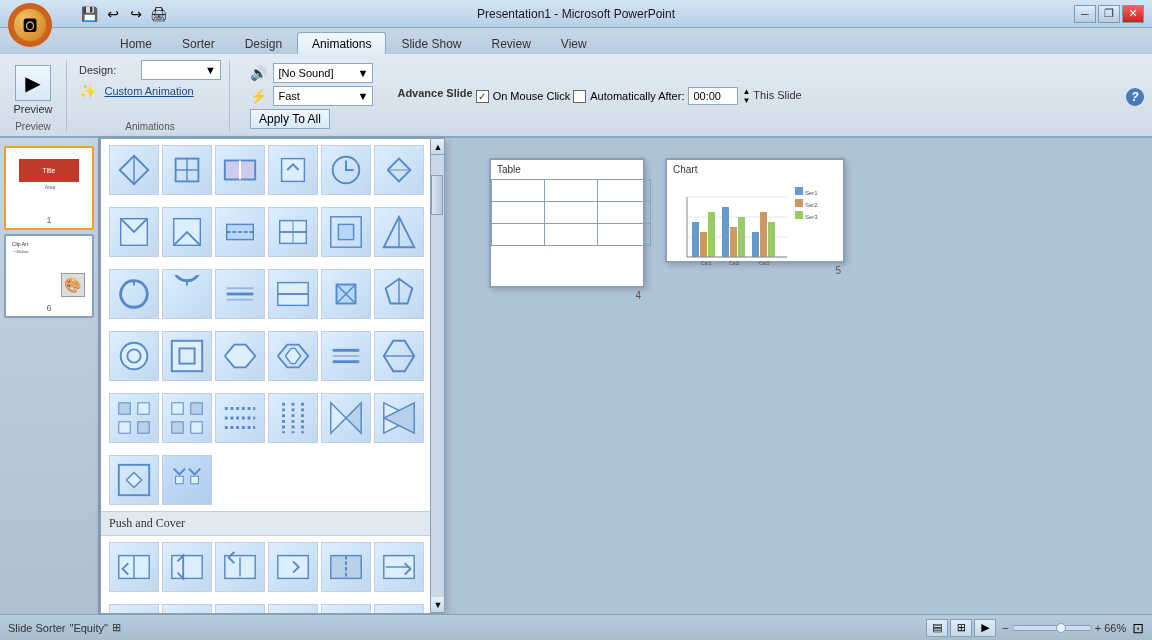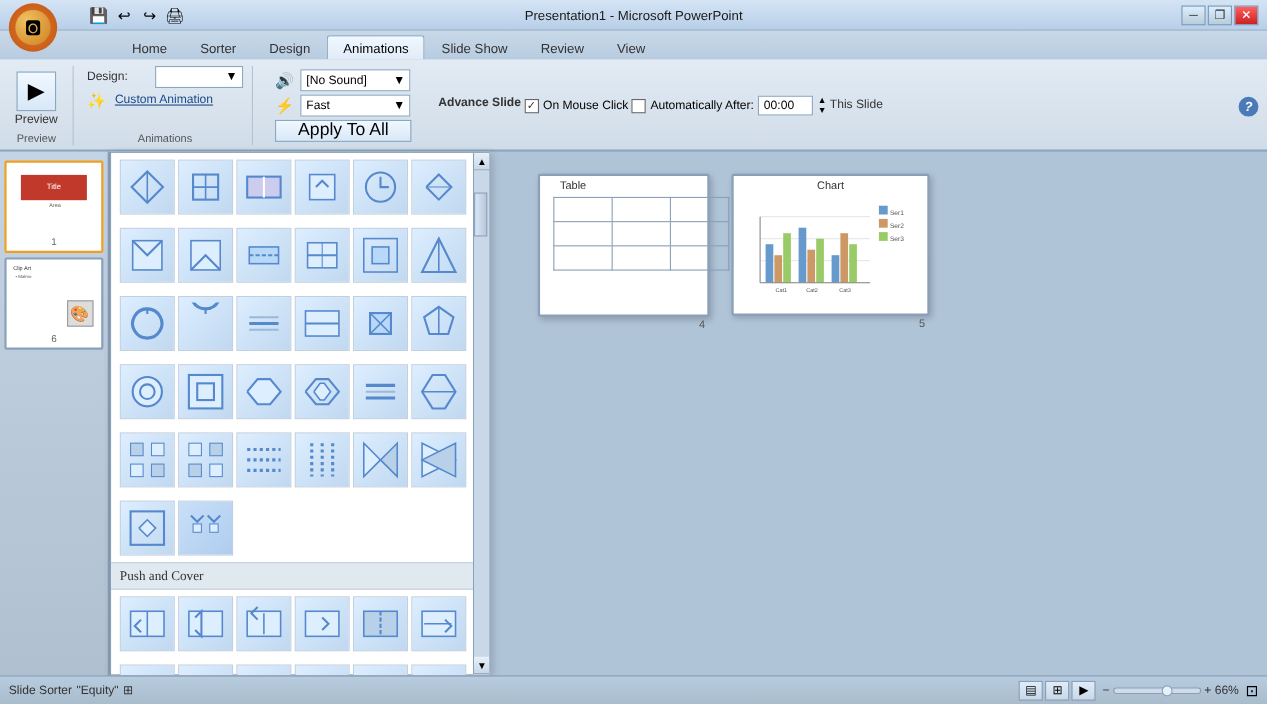--- a/index.html
+++ b/index.html
@@ -276,24 +276,24 @@
       border: 1px solid #8aa8c0;
       background: white;
       font-size: 11px;
       display: flex;
       align-items: center;
       padding: 0 4px;
     }
 
     .apply-btn {
       height: 20px;
-      padding: 0 20px;
+      padding: 0 8px;
       border: 1px solid #8aa8c0;
       background: linear-gradient(to bottom, #f0f8ff, #d8e8f8);
-      font-size: 16px;
+      font-size: 12px;
       cursor: pointer;
       display: flex;
       align-items: center;
     }
 
     
     .main {
       position: absolute;
       top: 138px;
       left: 0;
@@ -481,21 +481,20 @@
       border: 2px solid #8aa0b8;
       border-radius: 2px;
       box-shadow: 2px 2px 6px rgba(0,0,0,0.2);
       flex-shrink: 0;
     }
 
     
     .table-slide {
       width: 156px;
       height: 130px;
-      padding-left: 12px;
     }
     .table-slide-title {
       font-size: 10px;
       color: #333;
       padding: 4px 6px 2px;
     }
     .slide-table {
       width: 160px;
       margin: 2px auto;
       border-collapse: collapse;
@@ -509,22 +508,21 @@
     .slide-number-label {
       font-size: 10px;
       color: #555;
       text-align: right;
       padding: 2px 4px;
     }
 
     
     .chart-slide {
       width: 180px;
-      height: 129px;
-      text-align: center;
+      height: 105px;
     }
     .chart-slide-title {
       font-size: 10px;
       color: #333;
       padding: 4px 6px 2px;
     }
 
     
     .status-bar {
       position: absolute;

